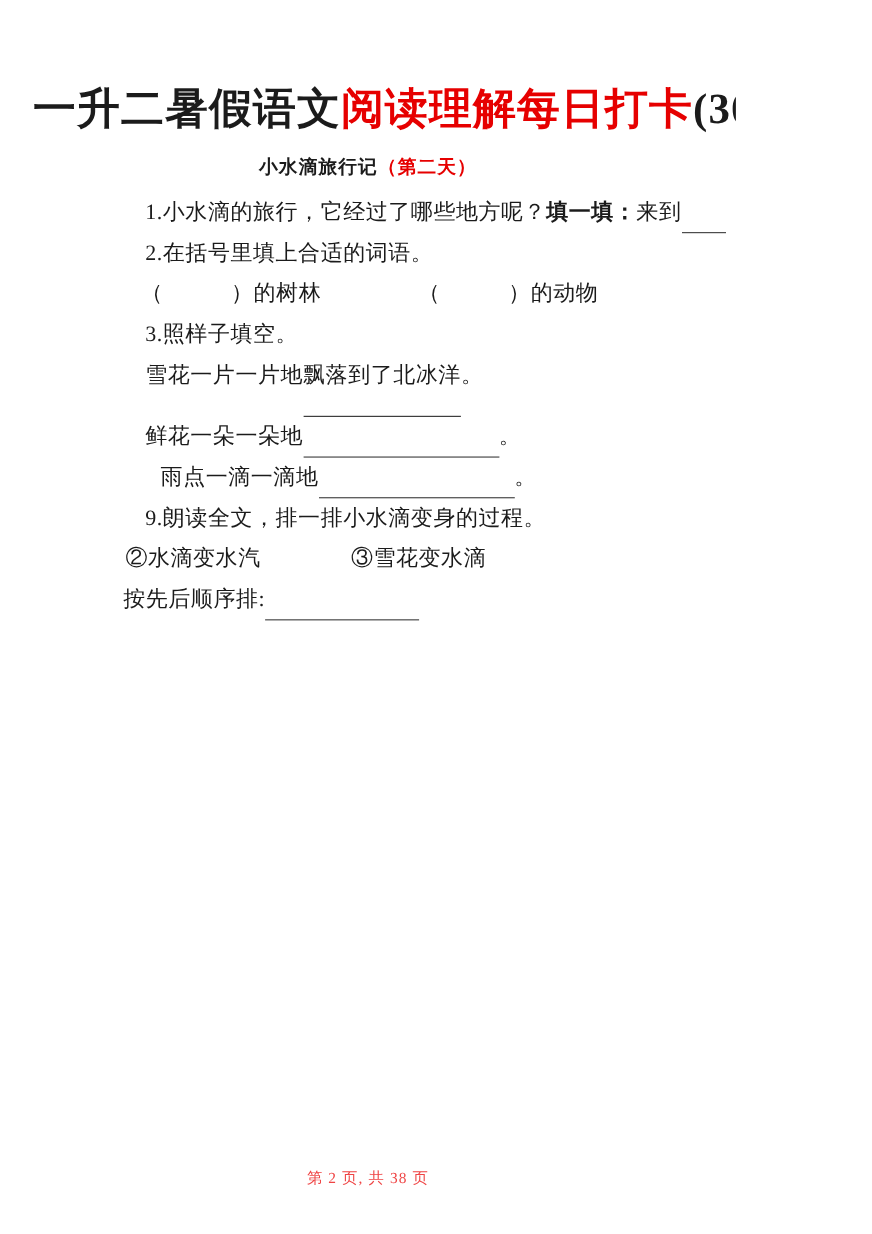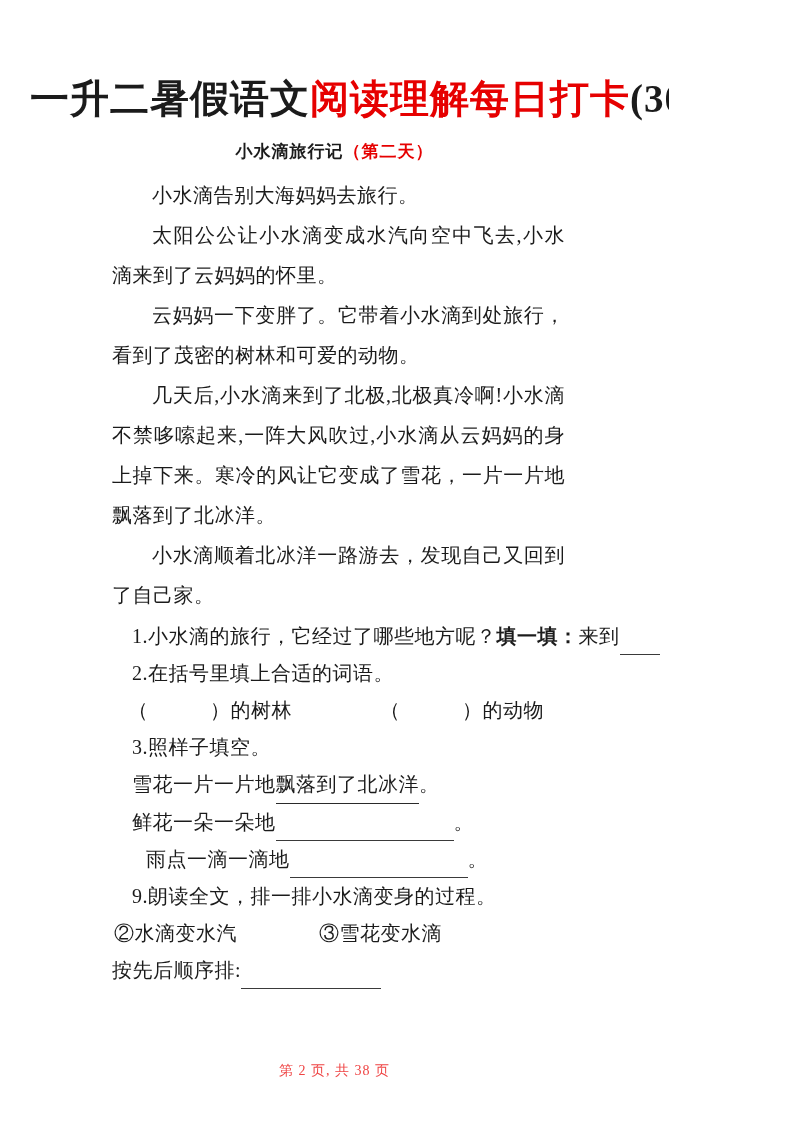--- a/index.html
+++ b/index.html
@@ -57,21 +57,21 @@
     border-bottom:1.5px solid #3a3a3a;
     height:0.95em;
     align-self:flex-end;
   }
   .blank.grow{flex:1 1 auto;min-width:40px;}
   .blank.w88{width:88px;}
   .blank.w178{width:178px;}
   .blank.w140{width:140px;}
   .underlined{
     border-bottom:1.5px solid #2a2a2a;
-    padding-bottom:0;
+    padding-bottom:18px;
   }
   .row-spread{
     display:flex;
     gap:88px;
     padding-left:16px;
     white-space:nowrap;
   }
   .row-spread-wide{
     display:flex;
     gap:82px;
@@ -96,27 +96,20 @@
   <h1 class="title">
     <span>一升二暑假语文</span><span class="red">阅读理解每日打卡</span><span>(30天)</span>
   </h1>
 
   <h2 class="subtitle">
     <span>小水滴旅行记</span><span class="red">（第二天）</span>
   </h2>
 
   <div class="content">
 
-    <div class="story">
-      <p>小水滴告别大海妈妈去旅行。</p>
-      <p>太阳公公让小水滴变成水汽向空中飞去,小水滴来到了云妈妈的怀里。</p>
-      <p>云妈妈一下变胖了。它带着小水滴到处旅行，看到了茂密的树林和可爱的动物。</p>
-      <p>几天后,小水滴来到了北极,北极真冷啊!小水滴不禁哆嗦起来,一阵大风吹过,小水滴从云妈妈的身上掉下来。寒冷的风让它变成了雪花，一片一片地飘落到了北冰洋。</p>
-      <p>小水滴顺着北冰洋一路游去，发现自己又回到了自己家。</p>
-    </div>
 
     <div class="questions">
 
       <div class="qline indent1">
         <span>1.小水滴的旅行，它经过了哪些地方呢？</span>
           <span class="bold">填一填：</span>
           <span>来到</span>
           <span class="blank grow"></span>
       </div>
 

